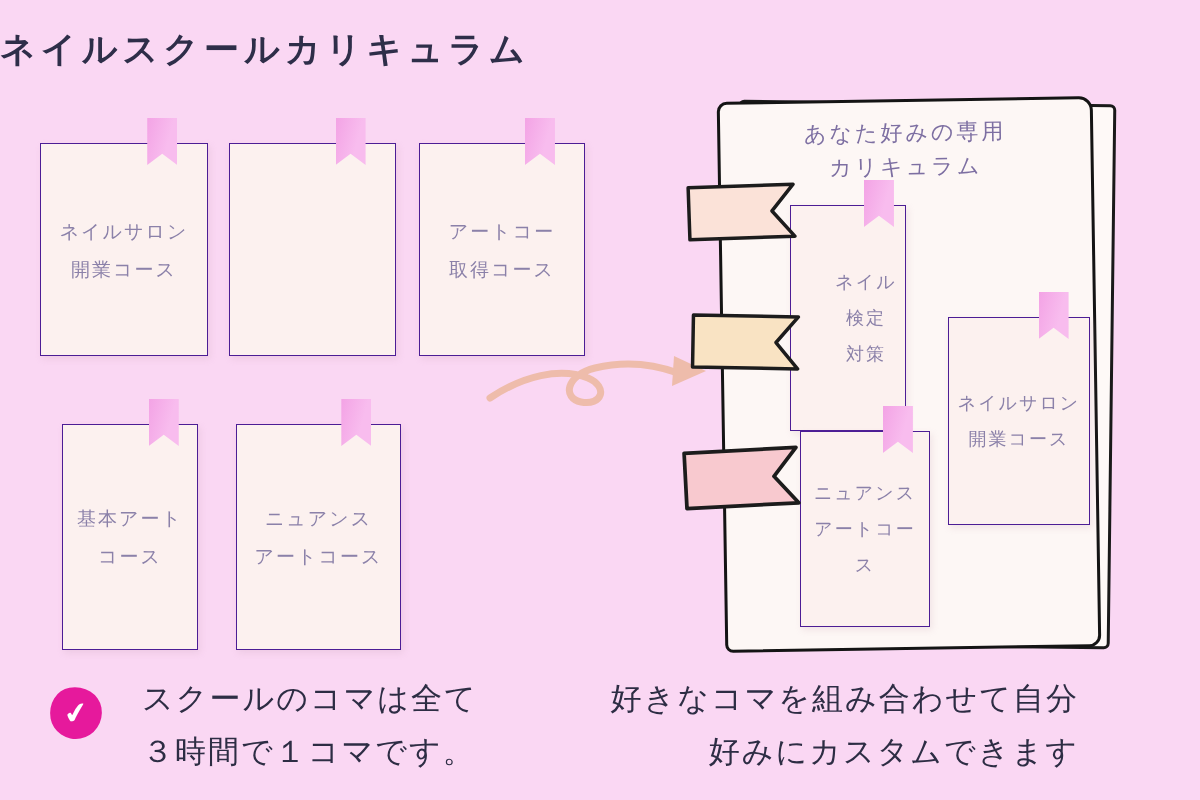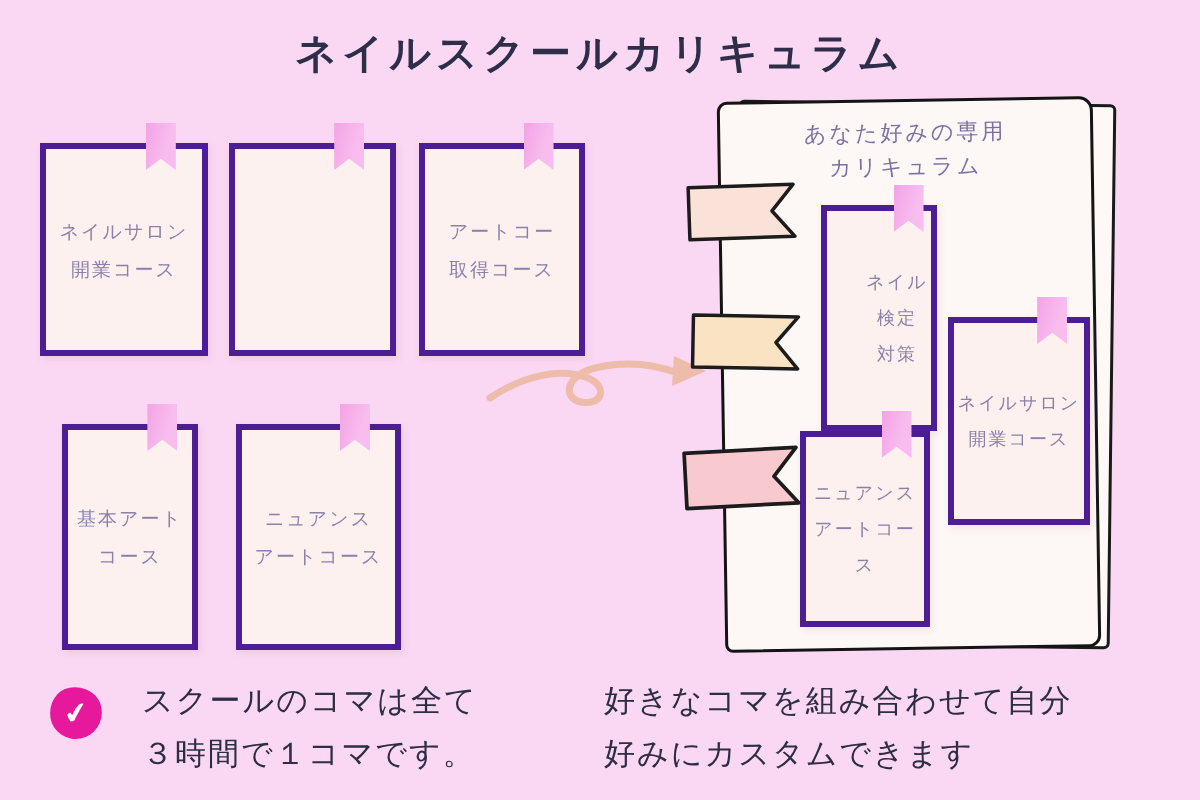--- a/index.html
+++ b/index.html
@@ -6,29 +6,29 @@
   html,body { width:1200px; height:800px; }
   .canvas {
     position:relative; width:1200px; height:800px;
     background:#fad7f3; overflow:hidden;
     font-family:"DejaVu Sans","Liberation Sans",sans-serif;
   }
 
   
   .page-title {
     position:absolute; top:26px; left:0; width:100%;
-    text-align:center; font-size:41px; font-weight:700;
+    text-align:left; font-size:35px; font-weight:700;
     color:#2e2e49; letter-spacing:5px;
     font-family:"DejaVu Serif","Liberation Serif",serif;
   }
 
   
   .card {
     position:absolute; background:#fcf1ef;
-    border:6px solid #4c1d95;
+    border:1px solid #4c1d95;
     box-shadow:2px 3px 7px rgba(190,150,170,.20);
     display:flex; align-items:center; justify-content:center;
   }
   .card .label {
     white-space:pre-line; text-align:center;
     color:#8b81a9; font-size:19px; line-height:2.0;
     letter-spacing:2px;
   }
   .ribbon {
     position:absolute; top:-26px; left:64%;
@@ -54,21 +54,21 @@
     position:absolute; left:721px; top:99px; width:376px; height:551px;
     background:#fdf7f5; border:3px solid #141414;
     border-radius:10px 14px 12px 8px;
     transform:rotate(-0.9deg);
   }
   .notebook-title {
     position:absolute; top:14px; left:0; width:100%;
     text-align:center; color:#7d6fa2; font-size:22px;
     line-height:1.55; letter-spacing:3px; white-space:pre-line;
   }
-  .n1{left:821px; top:205px; width:116px; height:226px;padding-left:36px;}
+  .n1{left:790px; top:205px; width:116px; height:226px;padding-left:36px;}
   .n2{left:948px; top:317px; width:142px; height:208px;}
   .n3{left:800px; top:431px; width:130px; height:196px;}
   .n1 .label,.n2 .label,.n3 .label { font-size:18px; }
 
   
   .flag { position:absolute; width:112px; height:60px; }
   .f1{left:686px; top:182px; transform:rotate(-2deg);}
   .f2{left:690px; top:312px; transform:rotate(1deg);}
   .f3{left:682px; top:446px; transform:rotate(-3deg); width:120px; height:64px;}
 
@@ -79,24 +79,24 @@
   .check-badge {
     position:absolute; left:50px; top:687px; width:52px; height:52px;
     background:#e6199c; border-radius:46% 54% 50% 50% / 52% 48% 52% 48%;
     transform:rotate(-10deg);
     display:flex; align-items:center; justify-content:center;
     color:#ffffff; font-size:29px; font-weight:700;
   }
   .note {
     position:absolute; color:#2d2d44; font-size:31px; line-height:1.72;
     letter-spacing:2px; white-space:pre-line;
-    font-family:Liberation Serif, serif;
+    font-family:Liberation Mono, monospace;
   }
   .note-left  { left:142px; top:674px; text-align:left; }
-  .note-right { left:604px; top:674px; width:506px; text-align:left; }
+  .note-right { left:573px; top:674px; width:506px; text-align:right; }
 </style>
 </head>
 <body>
 
 <div class="canvas">
 
   <h1 class="page-title">ネイルスクールカリキュラム</h1>
 
   <div class="card c1">
     <span class="ribbon"></span>

